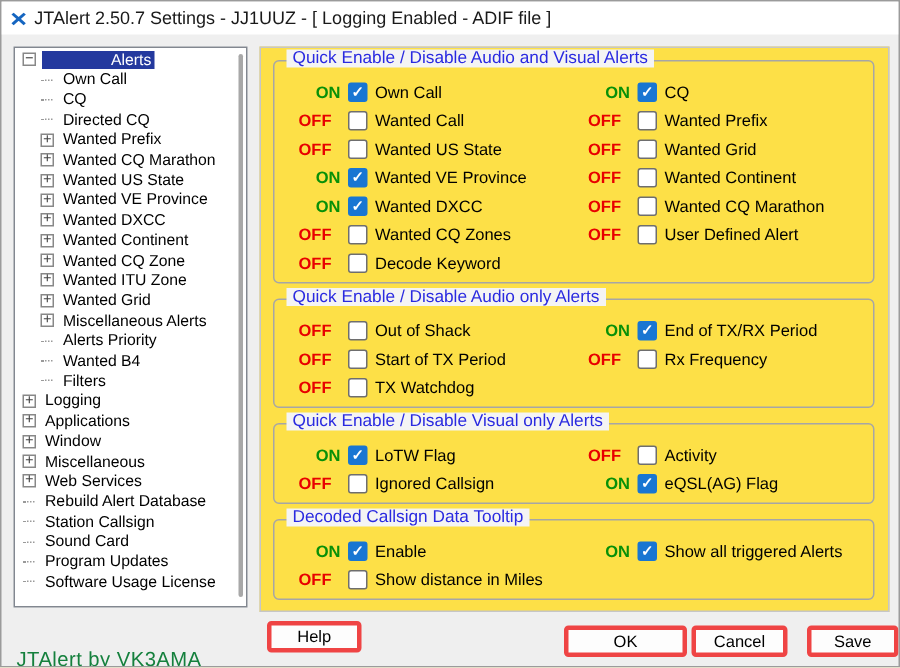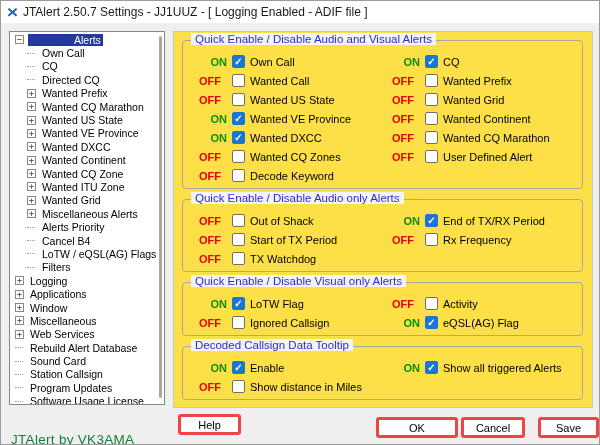--- a/index.html
+++ b/index.html
@@ -128,25 +128,21 @@
         <li class="titem lvl1">
     <span class="glyph box">+</span>
     <span class="tlabel">Miscellaneous Alerts</span>
   </li>
         <li class="titem lvl1">
     <span class="glyph dash"></span>
     <span class="tlabel">Alerts Priority</span>
   </li>
         <li class="titem lvl1">
     <span class="glyph dash"></span>
-    <span class="tlabel">Cancel B4</span>
-  </li>
-        <li class="titem lvl1">
-    <span class="glyph dash"></span>
-    <span class="tlabel">LoTW / eQSL(AG) Flags</span>
+    <span class="tlabel">Wanted B4</span>
   </li>
         <li class="titem lvl1">
     <span class="glyph dash"></span>
     <span class="tlabel">Filters</span>
   </li>
         <li class="titem lvl0">
     <span class="glyph box">+</span>
     <span class="tlabel">Logging</span>
   </li>
         <li class="titem lvl0">
@@ -164,25 +160,25 @@
         <li class="titem lvl0">
     <span class="glyph box">+</span>
     <span class="tlabel">Web Services</span>
   </li>
         <li class="titem lvl0">
     <span class="glyph dash"></span>
     <span class="tlabel">Rebuild Alert Database</span>
   </li>
         <li class="titem lvl0">
     <span class="glyph dash"></span>
+    <span class="tlabel">Station Callsign</span>
+  </li>
+        <li class="titem lvl0">
+    <span class="glyph dash"></span>
     <span class="tlabel">Sound Card</span>
-  </li>
-        <li class="titem lvl0">
-    <span class="glyph dash"></span>
-    <span class="tlabel">Station Callsign</span>
   </li>
         <li class="titem lvl0">
     <span class="glyph dash"></span>
     <span class="tlabel">Program Updates</span>
   </li>
         <li class="titem lvl0">
     <span class="glyph dash"></span>
     <span class="tlabel">Software Usage License</span>
   </li>
       </ul>

